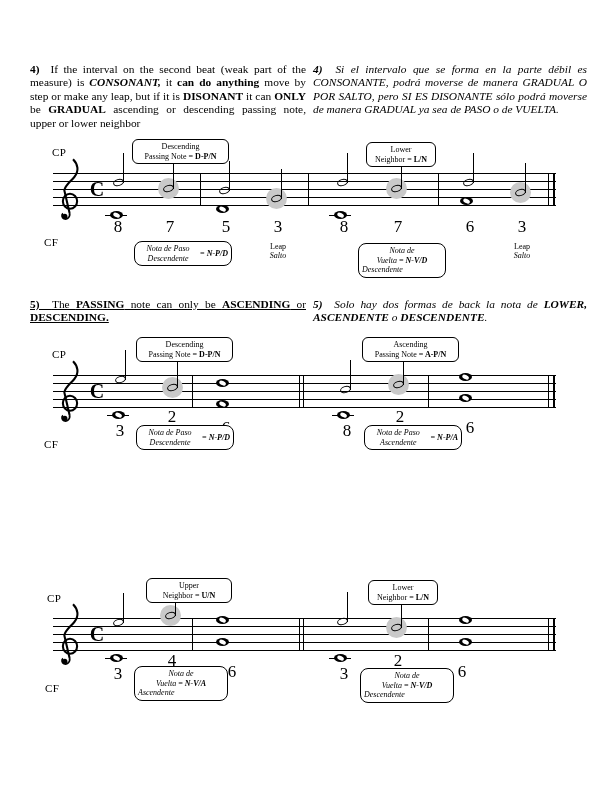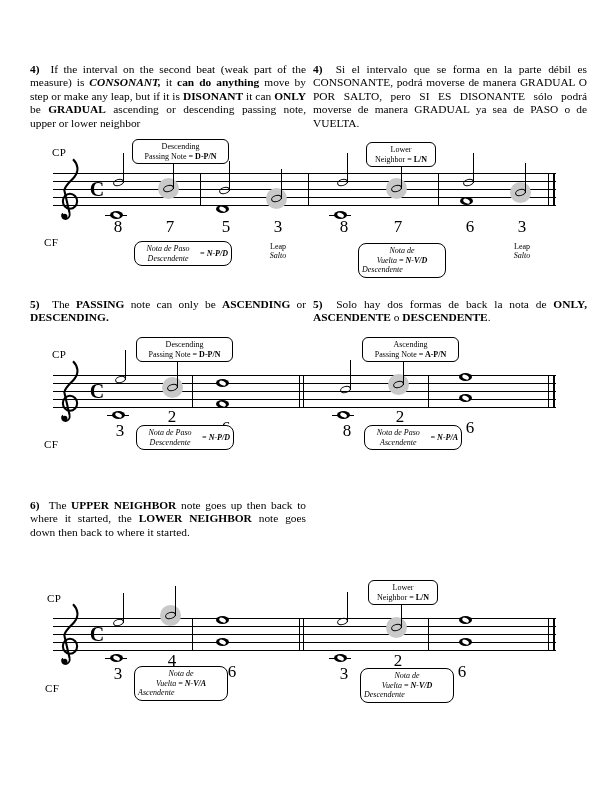--- a/index.html
+++ b/index.html
@@ -1,21 +1,21 @@
 <!DOCTYPE html>
 <html><head>
 <meta charset="utf-8">
 <style>
   html,body{margin:0;padding:0;background:#888;}
   .page{position:relative;width:613px;height:792px;background:#ffffff;margin:0 auto;
         font-family:"Liberation Serif",serif;color:#000;overflow:hidden;}
   .para{position:absolute;font-size:11.4px;line-height:13.4px;text-align:justify;}
   .para .b{font-weight:bold;}
   .para .bi{font-weight:bold;font-style:italic;}
-  .para.es{}
+  .para.es{font-style:italic;}
   .syslayer{position:absolute;left:0;top:0;width:613px;height:792px;}
   .sline{position:absolute;height:1px;background:#000;}
   .bar{position:absolute;width:1px;background:#000;}
   .bar.thick{width:2.2px;}
   .timesig{position:absolute;font-size:20px;font-weight:bold;transform:translate(-50%,-50%);}
   .cpcf{position:absolute;font-size:11px;letter-spacing:0.5px;}
   .wn{position:absolute;width:13px;height:8px;background:#000;border-radius:50%;}
   .wn:after{content:"";position:absolute;left:3.2px;top:1.8px;width:6.6px;height:4.4px;background:#fff;border-radius:50%;transform:rotate(28deg);}
   .half{position:absolute;width:11px;height:7px;}
   .hh{position:absolute;left:0;top:0;width:11px;height:7px;border:1.4px solid #000;border-radius:50%;transform:rotate(-16deg);box-sizing:border-box;}
@@ -38,24 +38,23 @@
   .clef{position:absolute;}
 </style>
 </head>
 <body>
 
 <div class="page">
 
   <div class="para" style="left:30px;top:63px;width:276px;"><span class="b">4)&nbsp; </span><span>If the interval on the second beat (weak part of the measure) is </span><span class="bi">CONSONANT,</span><span> it </span><span class="b">can do anything</span><span> move by step or make any leap, but if it is </span><span class="b">DISONANT</span><span> it can </span><span class="b">ONLY</span><span> be </span><span class="b">GRADUAL</span><span> ascending or descending passing note, upper or lower neighbor</span></div>
   <div class="para es" style="left:313px;top:63px;width:274px;"><span class="b">4)&nbsp; </span><span>Si el intervalo que se forma en la parte débil es CONSONANTE, podrá moverse de manera GRADUAL O POR SALTO, pero SI ES DISONANTE sólo podrá moverse de manera GRADUAL ya sea de PASO o de VUELTA.</span></div>
 
-  <div class="para" style="left:30px;top:298px;width:276px;"><span class="b">5)&nbsp; </span><span>The </span><span class="b">PASSING</span><span> note can only be </span><span class="b">ASCENDING</span><span> or </span><span class="b">DESCENDING.</span></div>
-  <div class="para es" style="left:313px;top:298px;width:274px;"><span class="b">5)&nbsp; </span><span>Solo hay dos formas de back la nota de </span><span class="b">ONLY,</span><span> </span><span class="b">ASCENDENTE</span><span> o </span><span class="b">DESCENDENTE</span><span>.</span></div>
-
-  <div class="para" style="left:30px;top:499px;width:276px;"><span class="b">6)&nbsp; </span><span>The </span><span class="b">UPPER NEIGHBOR</span><span> note goes up then back to where it started, the </span><span class="b">LOWER NEIGHBOR</span><span> note goes down then back to where it started.</span></div>
+  <div class="para" style="left:30px;top:298px;width:276px;text-decoration:underline;"><span class="b">5)&nbsp; </span><span>The </span><span class="b">PASSING</span><span> note can only be </span><span class="b">ASCENDING</span><span> or </span><span class="b">DESCENDING.</span></div>
+  <div class="para es" style="left:313px;top:298px;width:274px;"><span class="b">5)&nbsp; </span><span>Solo hay dos formas de back la nota de </span><span class="b">LOWER,</span><span> </span><span class="b">ASCENDENTE</span><span> o </span><span class="b">DESCENDENTE</span><span>.</span></div>
+
 
   <div class="syslayer">
       <div class="sline" style="left: 53px; top: 173px; width: 503px;"></div>
       <div class="sline" style="left: 53px; top: 181px; width: 503px;"></div>
       <div class="sline" style="left: 53px; top: 189px; width: 503px;"></div>
       <div class="sline" style="left: 53px; top: 197px; width: 503px;"></div>
       <div class="sline" style="left: 53px; top: 205px; width: 503px;"></div>
       <div class="bar" style="left: 200px; top: 173px; height: 33px;"></div>
       <div class="bar" style="left: 308px; top: 173px; height: 33px;"></div>
       <div class="bar" style="left: 438px; top: 173px; height: 33px;"></div>
@@ -271,20 +270,24 @@
       <div class="wn" style="left: 215.5px; top: 616px;"></div>
       <div class="wn" style="left: 215.5px; top: 638px;"></div>
       <div class="wn" style="left: 458.5px; top: 616px;"></div>
       <div class="wn" style="left: 458.5px; top: 638px;"></div>
       <div class="num" style="left: 118px; top: 674px;">3</div>
       <div class="num" style="left: 172px; top: 661px;">4</div>
       <div class="num" style="left: 232px; top: 672px;">6</div>
       <div class="num" style="left: 344px; top: 674px;">3</div>
       <div class="num" style="left: 398px; top: 661px;">2</div>
       <div class="num" style="left: 462px; top: 672px;">6</div>
+      <div class="tbox" style="left: 146px; top: 578px; width: 86px;">
+        <div>Upper</div>
+        <div>Neighbor <span class="code">= U/N</span></div>
+      </div>
       <div class="tbox" style="left: 368px; top: 580px; width: 70px;">
         <div>Lower</div>
         <div>Neighbor <span class="code">= L/N</span></div>
       </div>
       <div class="bbox three" style="left: 134px; top: 666px; width: 94px;">
         <div>Nota de</div>
         <div>Vuelta <span class="code">= N-V/A</span></div>
         <div class="l3">Ascendente</div>
       </div>
       <div class="bbox three" style="left: 360px; top: 668px; width: 94px;">

